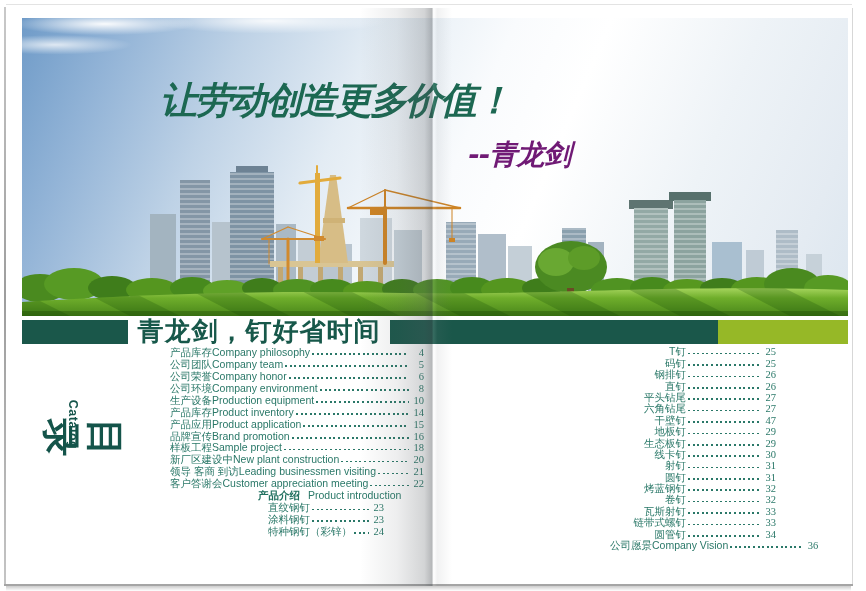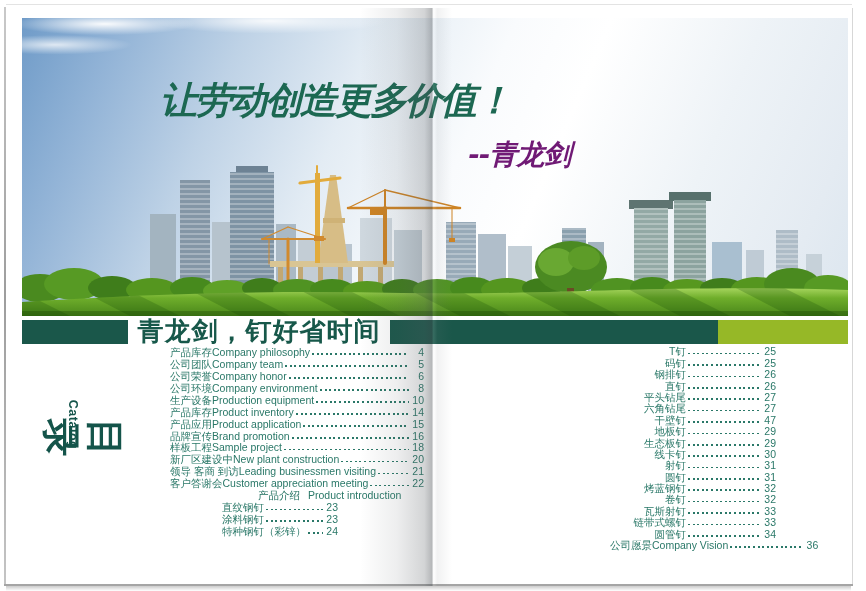--- a/index.html
+++ b/index.html
@@ -46,25 +46,25 @@
   
   .toc{position:absolute;color:#2a7868;font-size:10.5px;}
   .toc-left{left:170px;top:346px;width:254px;}
   .toc-right{left:610px;top:346px;width:166px;}
   .trow{display:flex;align-items:flex-end;height:11.95px;}
   .toc-right .rrow{display:flex;align-items:flex-end;height:11.4px;}
   .nm{white-space:pre;}
   .cn,.en{font-size:10.5px;line-height:11px;}
   .ldr{flex:1;height:1.6px;margin:0 2px 3px 2px;align-self:flex-end;
        background-image:repeating-linear-gradient(90deg,#2a7868 0 2px,transparent 2px 4.6px);}
-  .pg{min-width:13px;text-align:right;line-height:11px;}
+  .pg{min-width:13px;text-align:right;line-height:11px;font-family:Liberation Serif, serif;}
   .theader{padding-left:88px;align-items:flex-end;display:flex;height:11.95px;}
-  .theader .hcn{font-weight:400;color:#1f6f5e;line-height:11px;}
+  .theader .hcn{font-weight:700;color:#1f6f5e;line-height:11px;}
   .theader .hen{margin-left:8px;line-height:11px;}
-  .tsub{margin-left:52px;width:116px;}
+  .tsub{margin-left:98px;width:116px;}
   .rrow .nm{flex:1;text-align:right;}
   .rrow .ldr{flex:none;width:72px;}
   .rrow .pg{min-width:14px;}
   
   .fold{position:absolute;left:360px;top:8px;width:92px;height:578px;pointer-events:none;z-index:60;
         background:linear-gradient(90deg,rgba(85,90,95,0) 0%,rgba(85,90,95,0.10) 40%,rgba(85,90,95,0.26) 70%,rgba(70,75,80,0.40) 78%,rgba(255,255,255,0.12) 80%,rgba(120,125,130,0.10) 84%,rgba(120,125,130,0) 100%);}
 </style>
 </head>
 <body>
 

